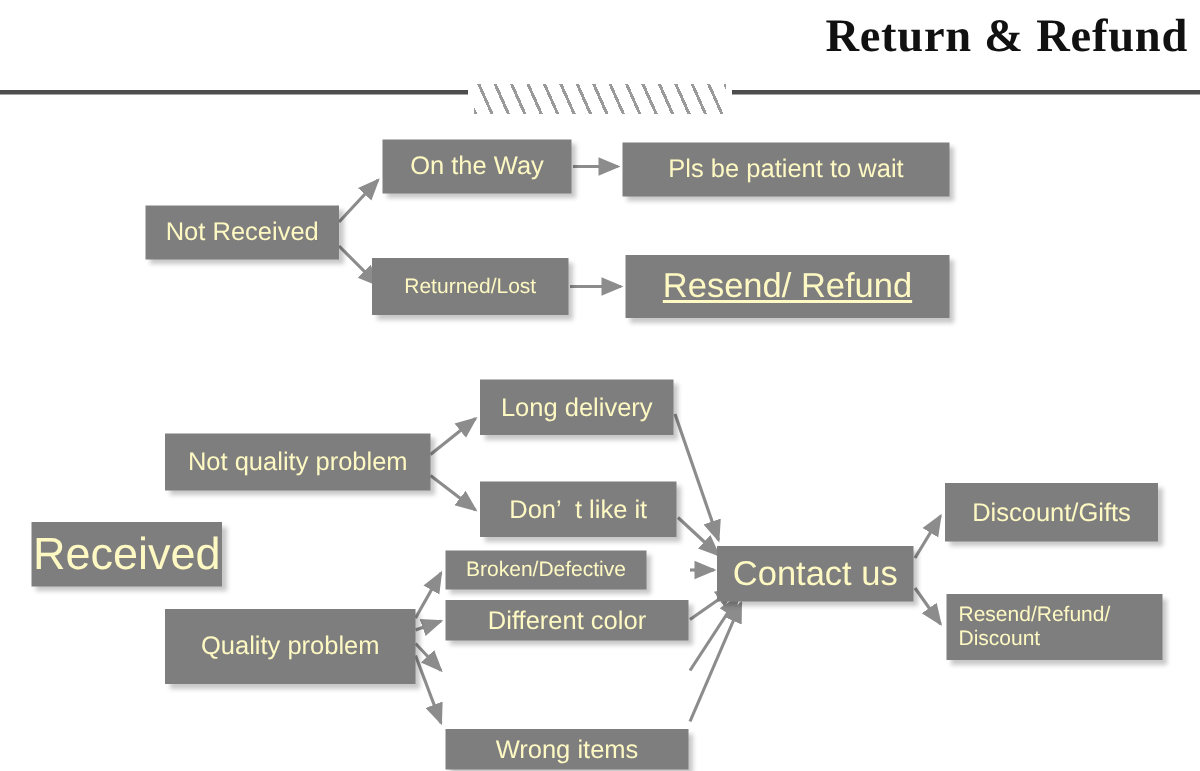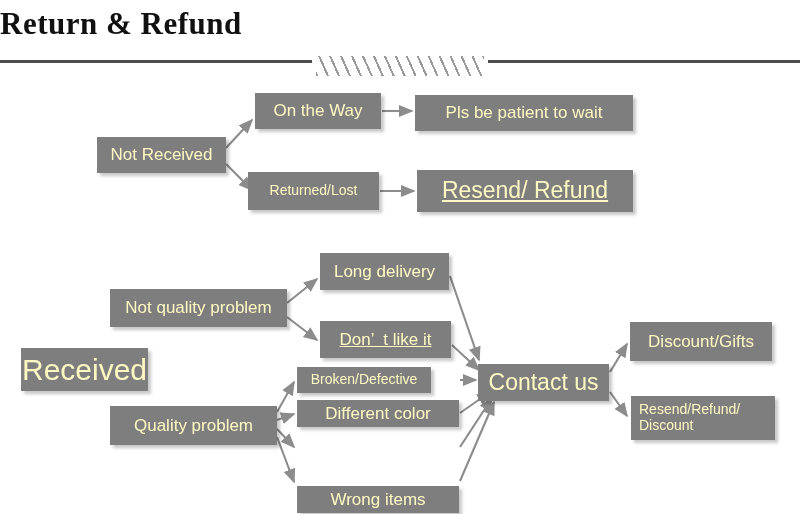--- a/index.html
+++ b/index.html
@@ -17,21 +17,21 @@
     background: #ffffff;
     overflow: hidden;
   }
 
   
   #title {
     position: absolute;
     left: 0;
     top: 6px;
     width: 792px;
-    text-align: left;
+    text-align: right;
     font-family: "Liberation Serif", serif;
     font-weight: bold;
     font-size: 31px;
     letter-spacing: 0.5px;
     color: #111111;
     white-space: pre;
   }
   #divider {
     position: absolute;
     left: 0;
@@ -149,25 +149,25 @@
   <div class="box" style="left:415px; top:95px; width:218px; height:36px;">Pls be patient to wait</div>
 
   <div class="box sm" style="left:248px; top:172px; width:131px; height:38px;">Returned/Lost</div>
 
   <div class="box lg" style="left:417px; top:170px; width:216px; height:42px;text-decoration:underline;">Resend/ Refund</div>
 
   <div class="box xl" style="left:21px; top:348px; width:127px; height:43px;">Received</div>
 
   <div class="box" style="left:110px; top:289px; width:177px; height:38px;">Not quality problem</div>
 
-  <div class="box" style="left:110px; top:406px; width:167px; height:39px;">Quality problem</div>
+  <div class="box" style="left:110px; top:406px; width:167px; height:50px;">Quality problem</div>
 
   <div class="box" style="left:320px; top:253px; width:129px; height:37px;">Long delivery</div>
 
-  <div class="box" style="left:320px; top:321px; width:131px; height:37px;text-decoration:underline;">Don’  t like it</div>
+  <div class="box" style="left:320px; top:321px; width:131px; height:37px;">Don’  t like it</div>
 
   <div class="box sm" style="left:297px; top:367px; width:134px; height:26px;">Broken/Defective</div>
 
   <div class="box" style="left:297px; top:400px; width:162px; height:27px;">Different color</div>
 
 
   <div class="box" style="left:297px; top:468px; width:162px; height:27px;margin-top:18px;">Wrong items</div>
 
   <div class="box lg" style="left:478px; top:364px; width:131px; height:37px;">Contact us</div>
 

